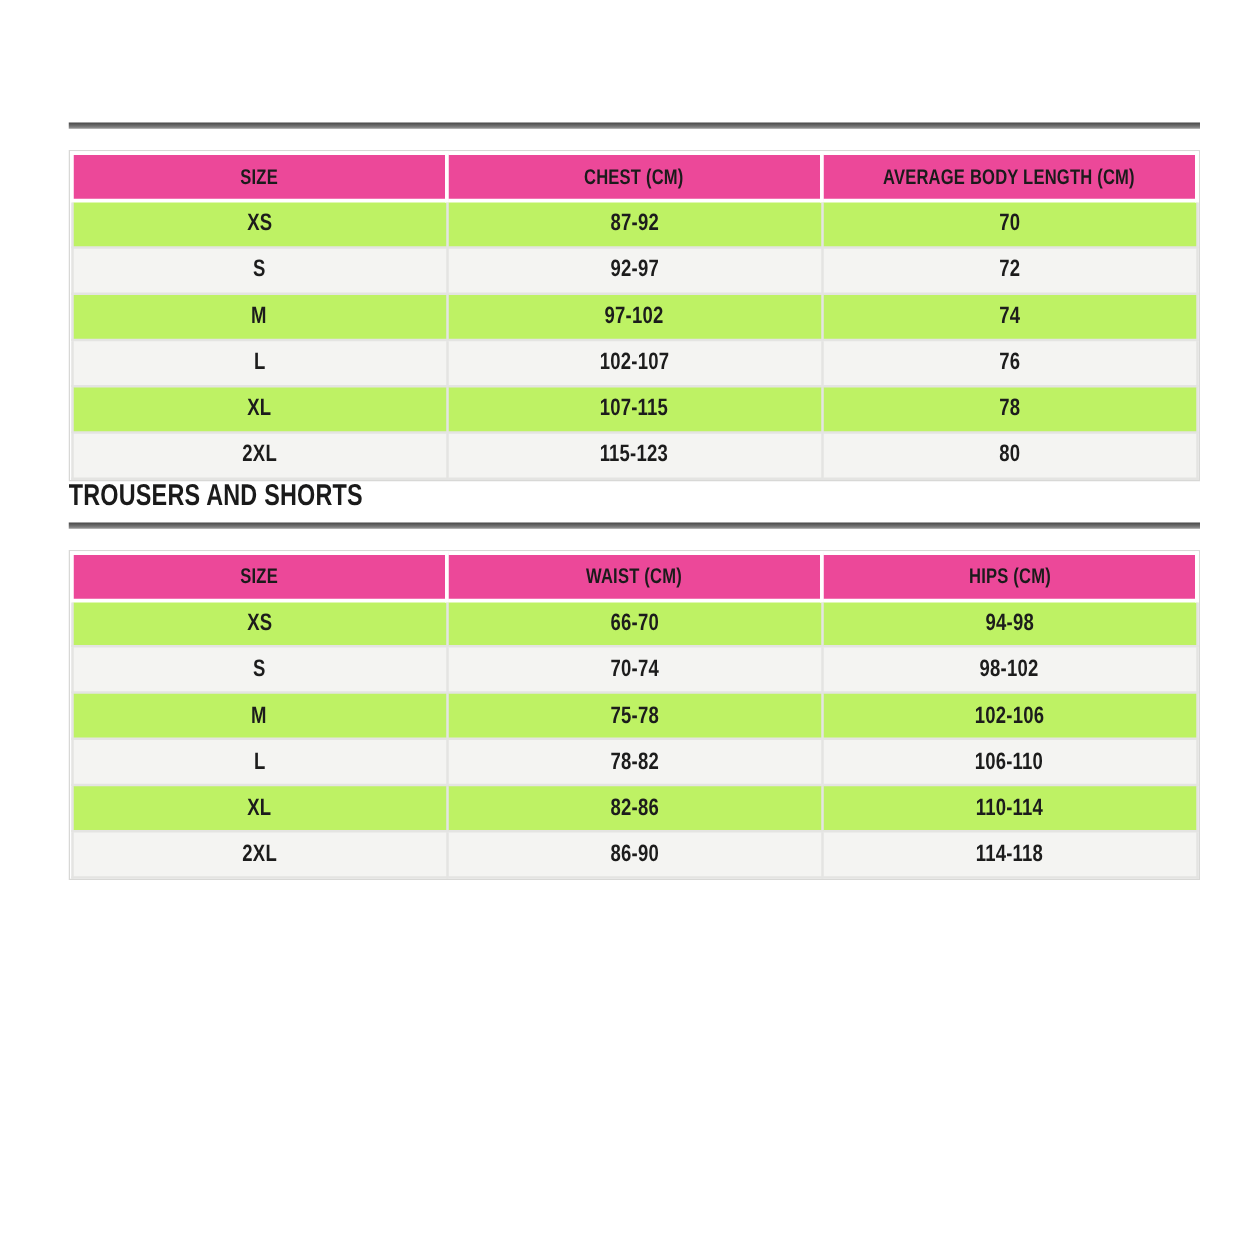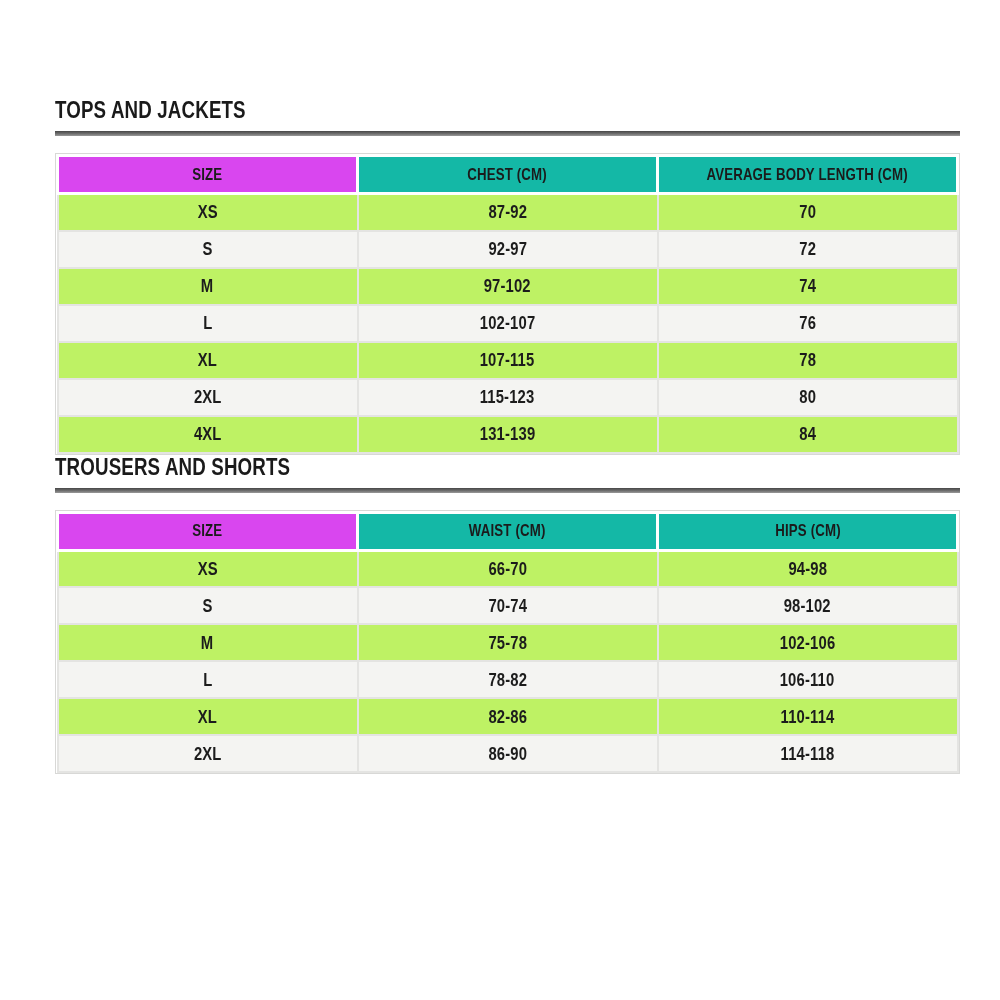--- a/index.html
+++ b/index.html
@@ -52,30 +52,30 @@
     background: #ffffff;
   }
   table.size-table {
     width: 100%;
     border-collapse: collapse;
     table-layout: fixed;
   }
   table.size-table th {
     width: 33.333%;
     height: 38px;
-    background: #14b8a6;
+    background: #ec4899;
     border: 3px solid #ffffff;
     font-size: 17px;
     font-weight: 700;
     text-align: center;
     vertical-align: middle;
     color: #1b1b1b;
   }
   table.size-table th.size-col {
-    background: #d946ef;
+    background: #ec4899;
   }
   table.size-table td {
     height: 37px;
     background: #bef264;
     border: 2px solid #e4e4e2;
     font-size: 19px;
     font-weight: 700;
     text-align: center;
     vertical-align: middle;
     color: #1c1c1c;
@@ -83,21 +83,20 @@
   table.size-table tbody tr:nth-child(even) td {
     background: #f4f4f2;
   }
 </style>
 </head>
 <body>
 
 <div class="content">
 
   <section class="table-section first">
-    <h2 class="section-title"><span class="cond-left">TOPS AND JACKETS</span></h2>
     <div class="title-rule"></div>
     <div class="table-wrap">
       <table class="size-table">
           <thead>
             <tr>
               <th class="size-col"><span class="cond">SIZE</span></th>
               <th><span class="cond">CHEST (CM)</span></th>
               <th><span class="cond">AVERAGE BODY LENGTH (CM)</span></th>
             </tr>
           </thead>
@@ -124,25 +123,20 @@
             </tr>
             <tr>
               <td><span class="cond">XL</span></td>
               <td><span class="cond">107-115</span></td>
               <td><span class="cond">78</span></td>
             </tr>
             <tr>
               <td><span class="cond">2XL</span></td>
               <td><span class="cond">115-123</span></td>
               <td><span class="cond">80</span></td>
-            </tr>
-            <tr>
-              <td><span class="cond">4XL</span></td>
-              <td><span class="cond">131-139</span></td>
-              <td><span class="cond">84</span></td>
             </tr>
           </tbody>
         </table>
     </div>
   </section>
 
   <section class="table-section second">
     <h2 class="section-title"><span class="cond-left">TROUSERS AND SHORTS</span></h2>
     <div class="title-rule"></div>
     <div class="table-wrap">

